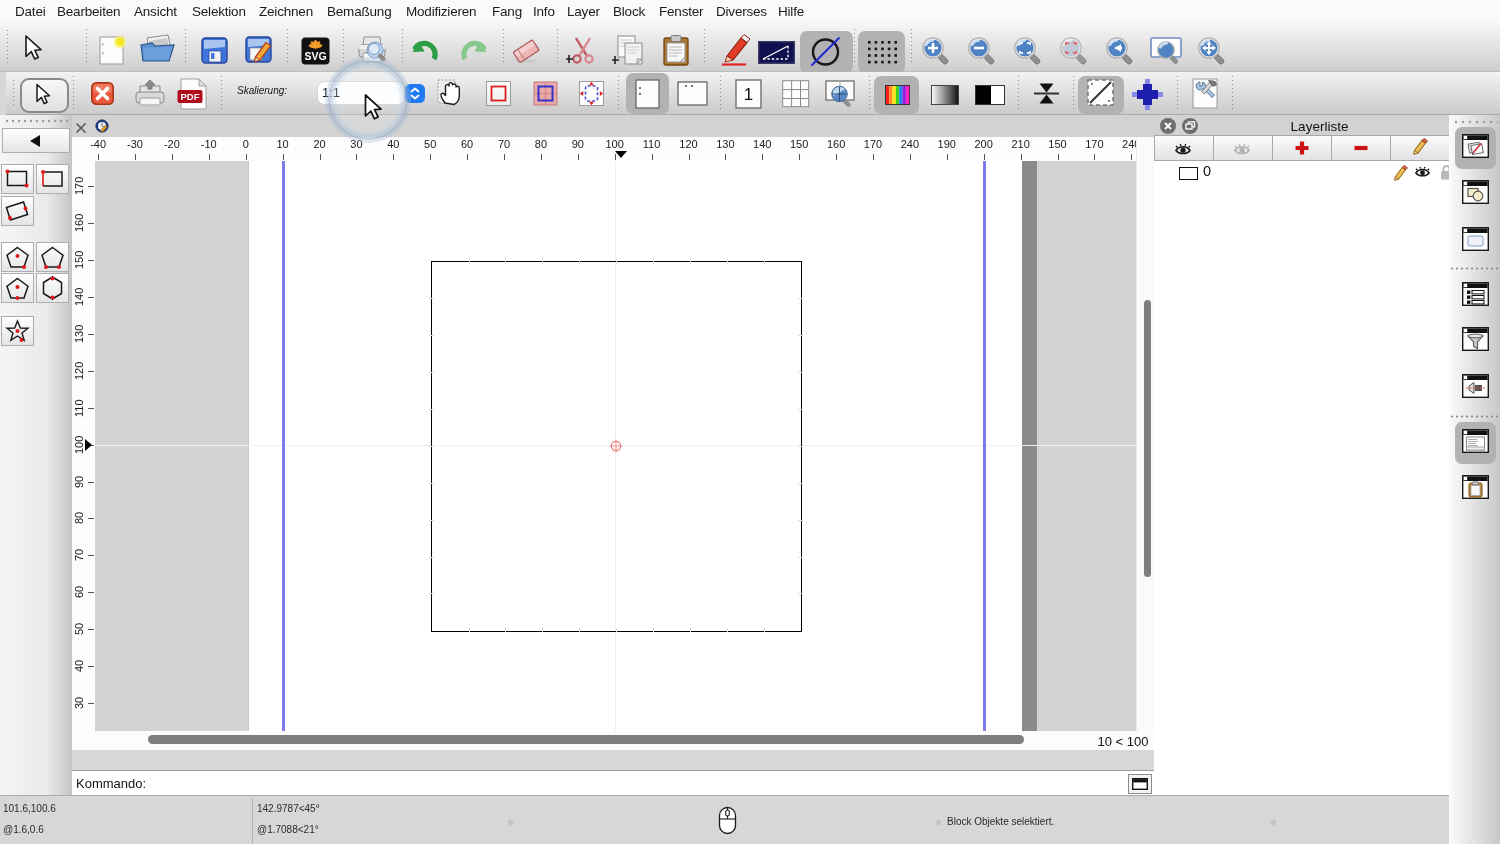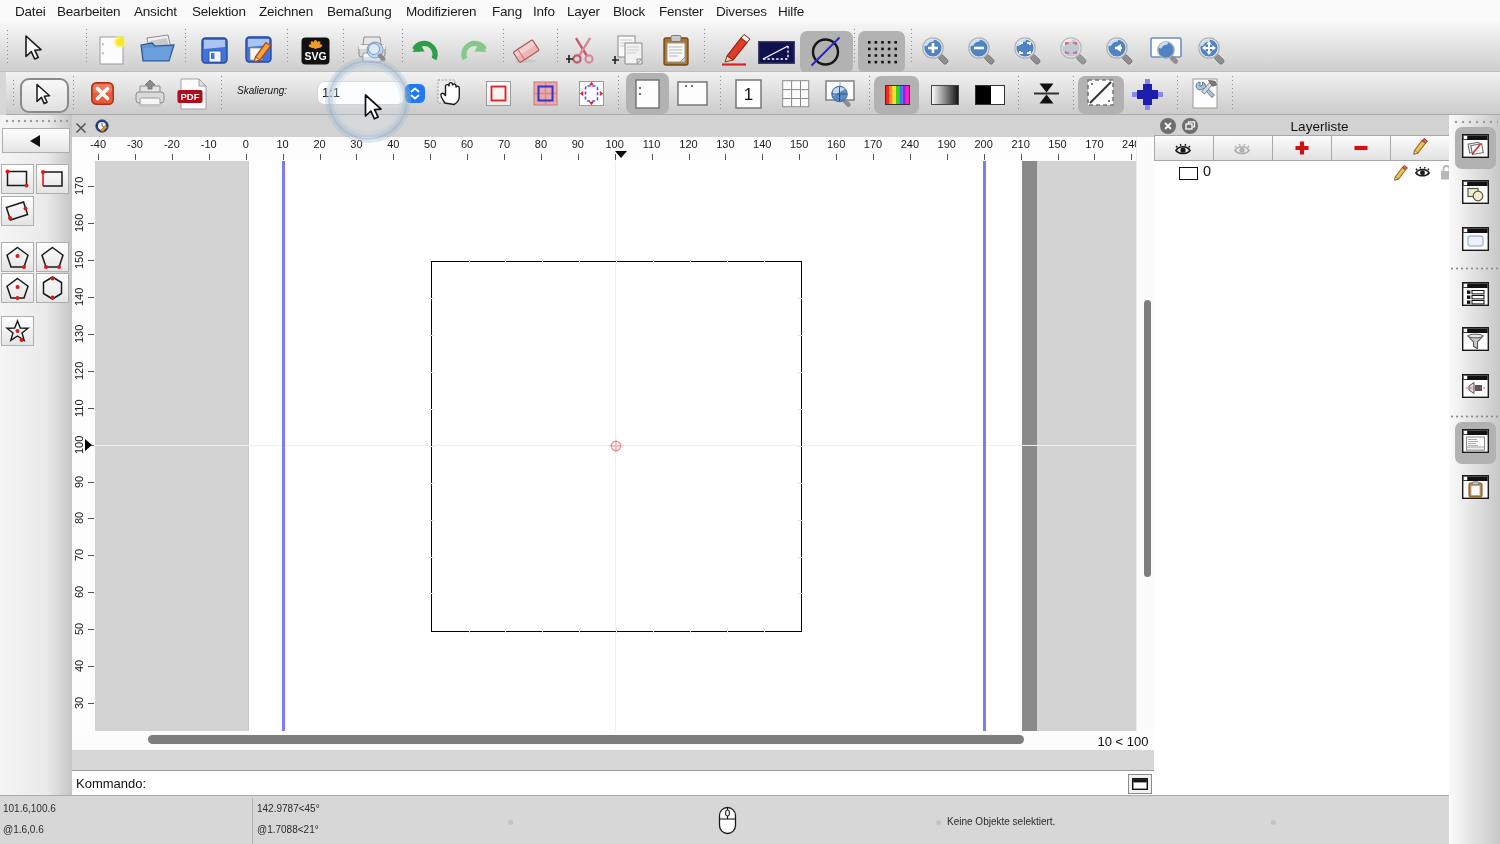--- a/index.html
+++ b/index.html
@@ -659,21 +659,21 @@
       <div class="abs" style="left:257px;top:28px;">@1.7088&lt;21°</div>
       <div class="abs" style="left:508px;top:24px;width:5px;height:5px;border-radius:50%;background:#c2c2c2;"></div>
       <div class="abs" style="left:936px;top:24px;width:5px;height:5px;border-radius:50%;background:#c2c2c2;"></div>
       <div class="abs" style="left:1271px;top:24px;width:5px;height:5px;border-radius:50%;background:#c2c2c2;"></div>
       <svg class="abs" style="left:718px;top:10px;" width="19" height="29" viewBox="0 0 19 29">
         <rect x="1.5" y="1.5" width="16" height="26" rx="8" fill="#fff" stroke="#1a1a1a" stroke-width="1.3"></rect>
         <path d="M9.5,2 v11" stroke="#1a1a1a" stroke-width="1.1"></path>
         <path d="M2,13 h15" stroke="#1a1a1a" stroke-width="1.1"></path>
         <rect x="7.7" y="4" width="3.6" height="6" rx="1.8" fill="#fff" stroke="#1a1a1a" stroke-width="1.1"></rect>
       </svg>
-      <div class="abs" style="left:947px;top:20px;">Keine Objekte selektiert.</div>
+      <div class="abs" style="left:947px;top:20px;">Block Objekte selektiert.</div>
     </div>
 <div class="abs" id="rtitle">
       <div class="abs" style="left:6px;top:3px;width:16px;height:16px;border-radius:50%;background:#6e6e6e;"></div>
       <svg class="abs" style="left:6px;top:3px;" width="16" height="16" viewBox="0 0 16 16">
         <path d="M5,5 L11,11 M11,5 L5,11" stroke="#fff" stroke-width="1.8"></path>
       </svg>
       <div class="abs" style="left:28px;top:3px;width:16px;height:16px;border-radius:50%;background:#6e6e6e;"></div>
       <svg class="abs" style="left:28px;top:3px;" width="16" height="16" viewBox="0 0 16 16">
         <path d="M6.5,6 v-2.2 h6 v5 h-2.2" fill="none" stroke="#fff" stroke-width="1.3"></path>
         <rect x="4" y="6" width="6" height="5" fill="none" stroke="#fff" stroke-width="1.3"></rect>

